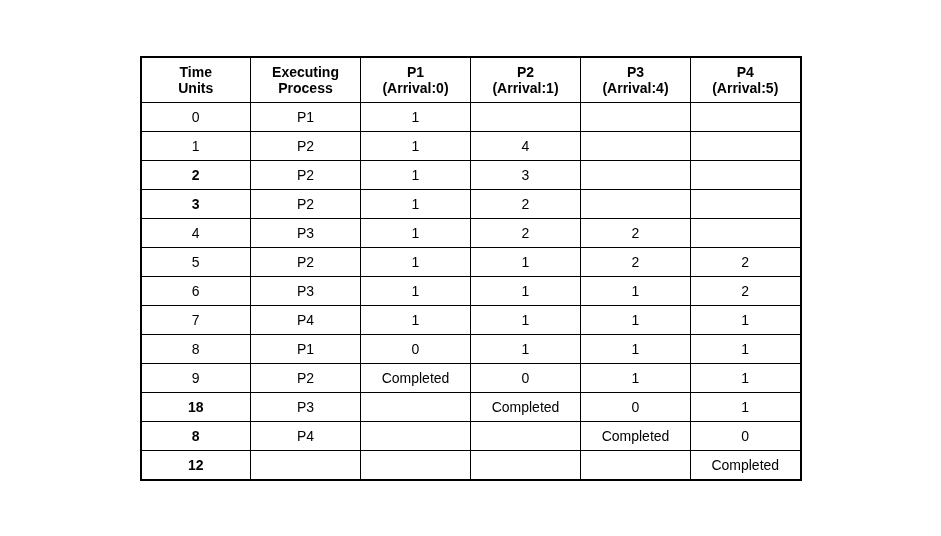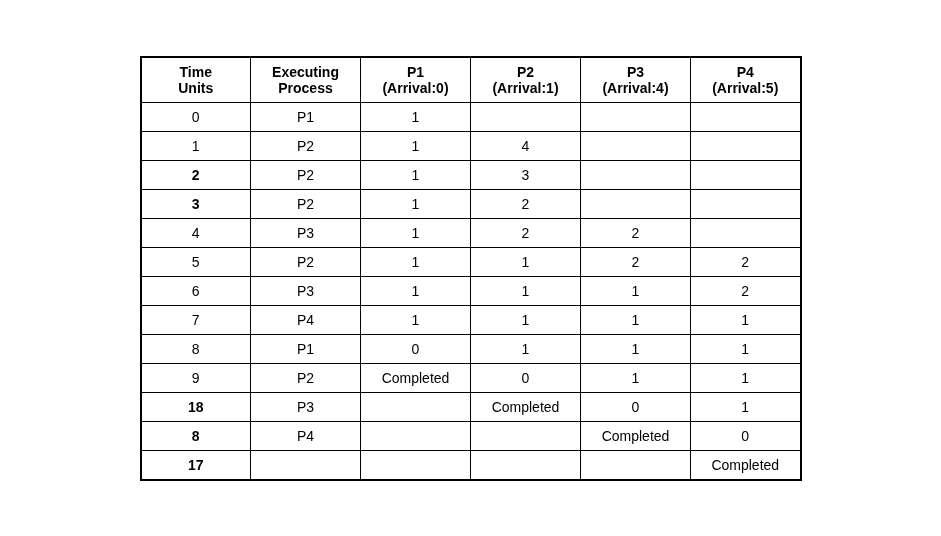--- a/index.html
+++ b/index.html
@@ -150,21 +150,21 @@
         </tr>
         <tr>
           <td style="font-weight: bold;">8</td>
           <td>P4</td>
           <td></td>
           <td></td>
           <td>Completed</td>
           <td>0</td>
         </tr>
         <tr>
-          <td style="font-weight: bold;">17</td>
+          <td style="font-weight: bold;">12</td>
           <td></td>
           <td></td>
           <td></td>
           <td></td>
           <td>Completed</td>
         </tr>
       </tbody>
   </table>
 </div>
 

